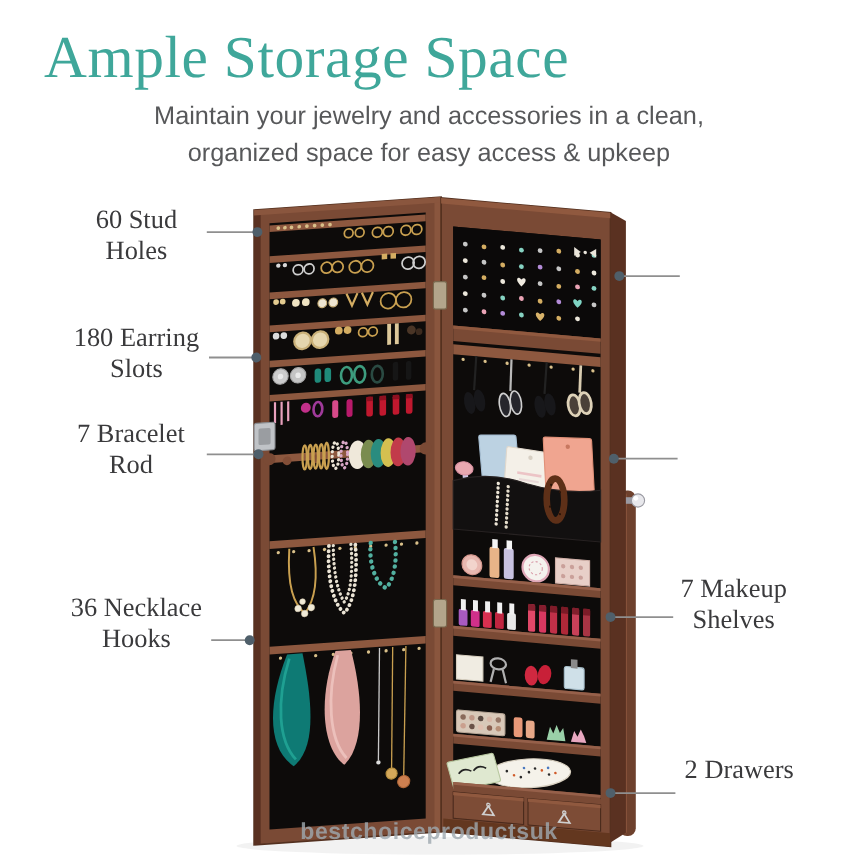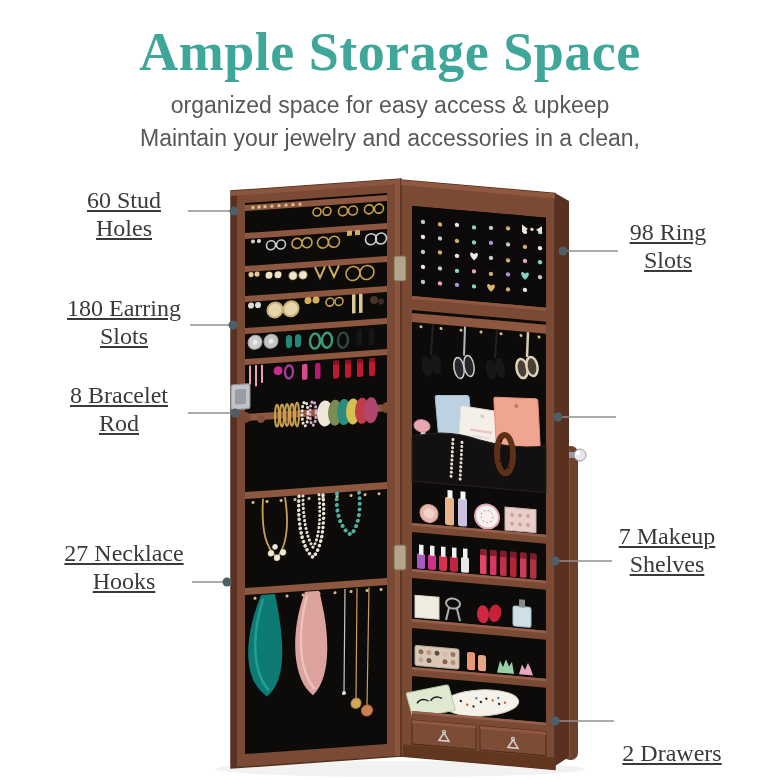--- a/index.html
+++ b/index.html
@@ -15,53 +15,53 @@
     --watermark-gray:#9fa9b0;
   }
   *{margin:0;padding:0;box-sizing:border-box;}
   html,body{background:#fff;}
   .page{
     position:relative;width:780px;height:780px;background:#ffffff;overflow:hidden;
     font-family:"Liberation Serif", serif;
   }
   .title{
     position:absolute;left:50%;top:22px;transform:translateX(-50%);
-    width:700px;text-align:center;
-    font-family:"Liberation Serif", serif;font-weight:700;font-size:54px;line-height:60px;
+    width:700px;text-align:left;
+    font-family:"Liberation Serif", serif;font-weight:400;font-size:54px;line-height:60px;
     color:var(--accent-teal);letter-spacing:0.5px;white-space:nowrap;
   }
   .subtitle{
     position:absolute;left:50%;top:89px;transform:translateX(-50%);
     width:640px;text-align:center;
     font-family:"Liberation Sans", sans-serif;font-weight:400;
     font-size:23px;line-height:33px;color:var(--subtitle-gray);
   }
   .callout{
     position:absolute;text-align:center;
     font-family:"Liberation Serif", serif;font-size:24px;line-height:28px;
     color:var(--label-gray);transform:translateX(-50%);
   }
   .scene{position:absolute;left:0;top:0;}
   .watermark{
     position:absolute;left:390px;top:745px;transform:translateX(-50%);
     font-family:"Liberation Sans", sans-serif;font-weight:700;font-size:21px;
     letter-spacing:0.5px;color:var(--watermark-gray);opacity:0.8;white-space:nowrap;
     z-index:5;
   }
-  .callout{z-index:4;text-decoration:underline;}
+  .callout{z-index:4;}
 </style>
 </head>
 <body>
 
 <div class="page">
 
   <div class="title">Ample Storage Space</div>
   <div class="subtitle">
+    <div>Maintain your jewelry and accessories in a clean,</div>
     <div>organized space for easy access &amp; upkeep</div>
-    <div>Maintain your jewelry and accessories in a clean,</div>
   </div>
 
   <svg class="scene" width="780" height="780" viewBox="0 0 780 780">
 
     <ellipse cx="400" cy="769" rx="185" ry="8" fill="#000" opacity="0.05"></ellipse>
 
     <g>
       <rect x="563" y="446" width="15" height="314" rx="7" fill="#6e412d"></rect>
       <rect x="565" y="448" width="5" height="310" rx="2.5" fill="#86513a"></rect>
     </g>
@@ -583,19 +583,19 @@
         </g>
       <g>
           <line x1="558" y1="721" x2="614" y2="721"></line>
           <circle cx="555" cy="721" r="4.5" fill="var(--callout-dot)" stroke="none"></circle>
         </g>
     </g>
   </svg>
 
   <div class="callout" style="left:124px;top:186px;width:120px">60 Stud Holes</div>
   <div class="callout" style="left:124px;top:294px;width:160px">180 Earring Slots</div>
-  <div class="callout" style="left:119px;top:381px;width:140px">8 Bracelet Rod</div>
-  <div class="callout" style="left:124px;top:539px;width:170px">27 Necklace Hooks</div>
-  <div class="callout" style="left:668px;top:218px;width:120px">98 Ring Slots</div>
+  <div class="callout" style="left:119px;top:381px;width:140px">7 Bracelet Rod</div>
+  <div class="callout" style="left:124px;top:539px;width:170px">36 Necklace Hooks</div>
   <div class="callout" style="left:667px;top:522px;width:130px">7 Makeup Shelves</div>
-  <div class="callout" style="left:672px;top:739px;width:160px">2 Drawers</div>
-
+  <div class="callout" style="left:672px;top:686px;width:160px">2 Drawers</div>
+
+  <div class="watermark">bestchoiceproductsuk</div>
 </div>
 
 </body></html>

